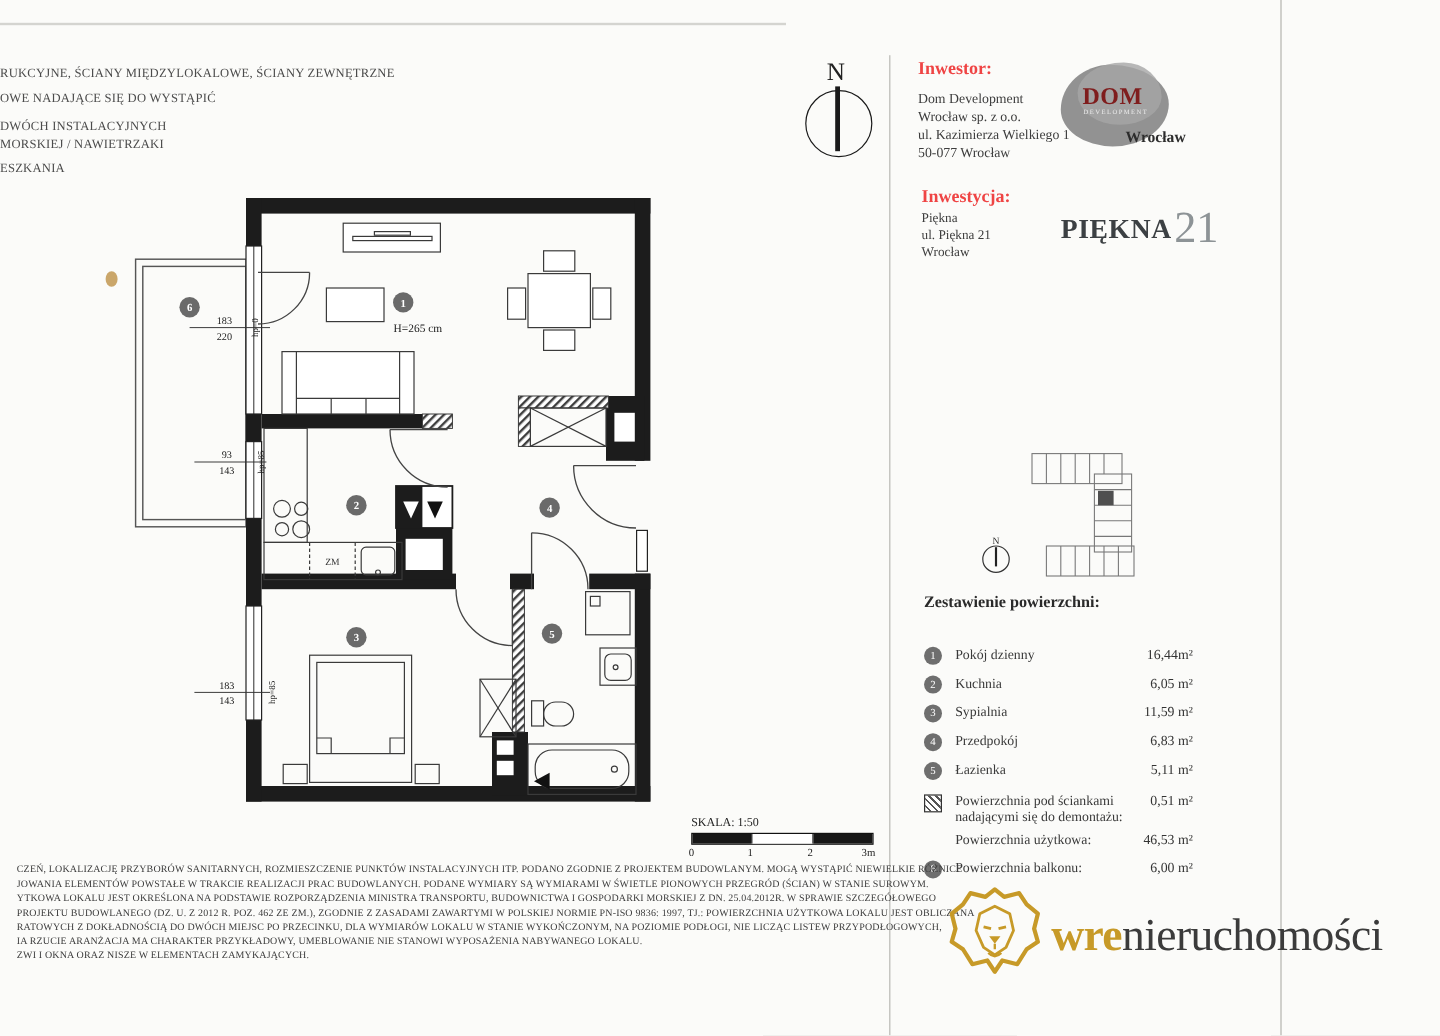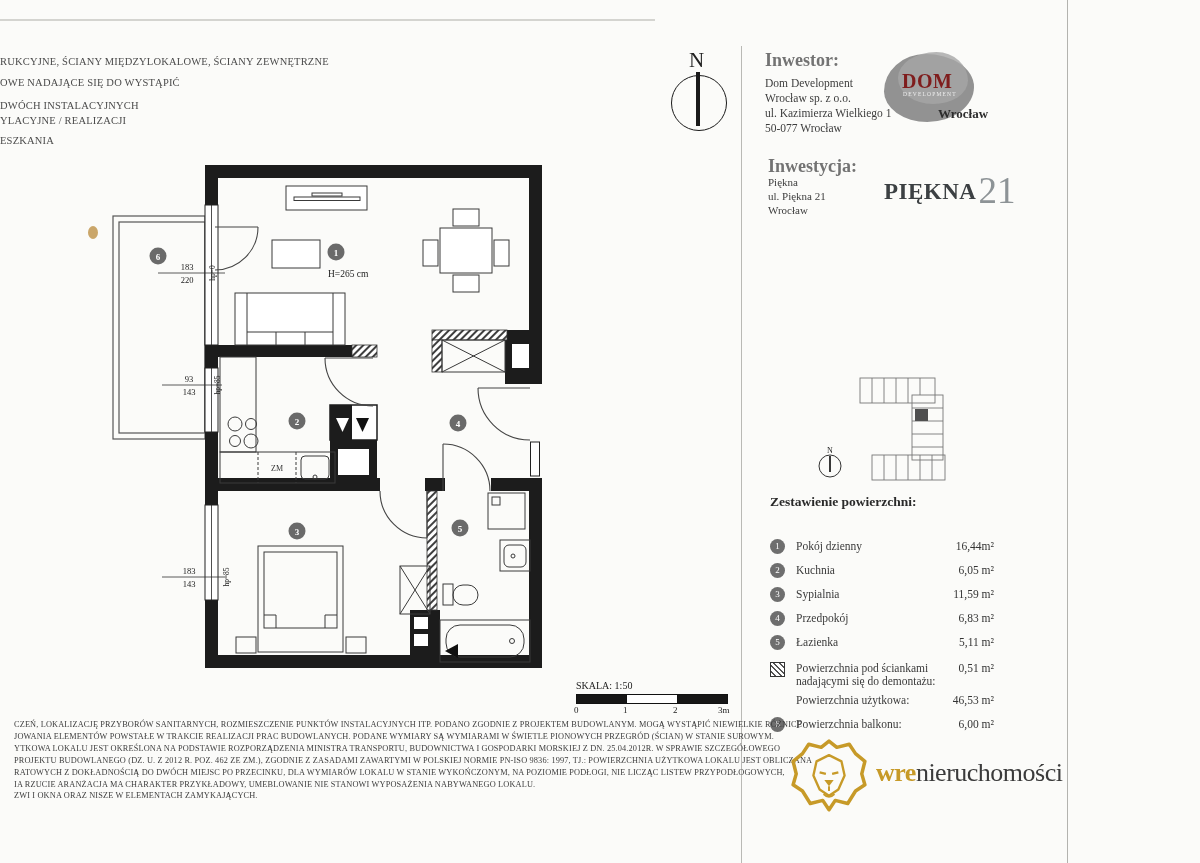--- a/index.html
+++ b/index.html
@@ -11,21 +11,21 @@
   .vline2{left:1067px;top:0;width:1px;height:863px;background:#b3b3af;}
   .smudge{left:88px;top:226px;width:10px;height:13px;border-radius:50%;
           background:#b98a3a;opacity:.75;}
   
   .legend-line{left:0;font-size:10.5px;letter-spacing:.2px;color:#4b4b4b;white-space:nowrap;}
   
   .north-n{left:689px;top:48px;font-size:21px;color:#222;}
   .north-circle{left:671px;top:75px;width:54px;height:54px;border:1.6px solid #1a1a1a;border-radius:50%;}
   .north-needle{left:696px;top:72px;width:4px;height:54px;background:#1a1a1a;}
   
-  .blk-head{font-weight:bold;font-size:18px;color:#737373;}
+  .blk-head{font-weight:bold;font-size:15px;color:#ef4444;}
   .blk-lines{font-size:11.5px;line-height:15px;color:#3d3d3d;}
   .dom-logo{left:880px;top:52px;width:115px;height:78px;}
   .dom-blob{position:absolute;left:4px;top:2px;width:90px;height:68px;background:#929292;
             border-radius:46% 54% 52% 48%/55% 48% 52% 45%;}
   .dom-blob2{position:absolute;left:18px;top:0px;width:70px;height:52px;background:#a6a6a6;opacity:.8;
             border-radius:55% 45% 50% 50%/50% 55% 45% 50%;}
   .dom-word{position:absolute;left:22px;top:18px;color:#7f1d1d;font-weight:bold;font-size:20px;letter-spacing:.5px;}
   .dom-sub{position:absolute;left:23px;top:39px;color:#eee;font-size:5.5px;letter-spacing:1.2px;}
   .dom-city{position:absolute;left:58px;top:54px;color:#2c2c2c;font-weight:bold;font-size:13px;}
   .piekna{left:884px;top:165px;white-space:nowrap;}
@@ -49,38 +49,38 @@
   .scale{left:576px;top:680px;width:160px;font-size:10px;color:#222;}
   .scale-bar{margin-top:3px;display:flex;height:8px;width:150px;border:1px solid #111;}
   .scale-bar span{flex:1;}
   .sb-b{background:#161616;} .sb-w{background:#fff;border-left:1px solid #111;border-right:1px solid #111;}
   .scale-ticks{position:relative;height:11px;font-size:9px;color:#222;}
   .scale-ticks span{position:absolute;top:1px;}
   
   .disc{left:14px;top:719px;font-size:8.3px;line-height:11.9px;color:#3d3d3d;
         letter-spacing:.15px;white-space:nowrap;}
   
-  .brand{left:876px;top:758px;white-space:nowrap;font-size:26px;letter-spacing:-.5px;text-align:center;}
+  .brand{left:876px;top:758px;white-space:nowrap;font-size:38px;letter-spacing:-.5px;text-align:center;}
   .brand .gold{color:#C79A28;font-weight:bold;}
   .brand .dark{color:#3b3b3b;font-weight:400;}
 </style>
 </head>
 <body>
 
 <div class="page">
 
   <div class="abs scan-edge"></div>
   <div class="abs vline1"></div>
   <div class="abs vline2"></div>
   <div class="abs smudge"></div>
 
   <div class="abs legend-line" style="top:56px">RUKCYJNE, ŚCIANY MIĘDZYLOKALOWE, ŚCIANY ZEWNĘTRZNE</div>
   <div class="abs legend-line" style="top:77px">OWE NADAJĄCE SIĘ DO WYSTĄPIĆ</div>
   <div class="abs legend-line" style="top:100px">DWÓCH INSTALACYJNYCH</div>
-  <div class="abs legend-line" style="top:115px">YLACYJNE / REALIZACJI</div>
+  <div class="abs legend-line" style="top:115px">MORSKIEJ / NAWIETRZAKI</div>
   <div class="abs legend-line" style="top:135px">ESZKANIA</div>
 
   <div class="abs north-n">N</div>
   <div class="abs north-circle"></div>
   <div class="abs north-needle"></div>
 
   <div class="abs blk-head" style="left:765px;top:50px">Inwestor:</div>
   <div class="abs blk-lines" style="left:765px;top:76px">
     <div>Dom Development</div>
     <div>Wrocław sp. z o.o.</div>

